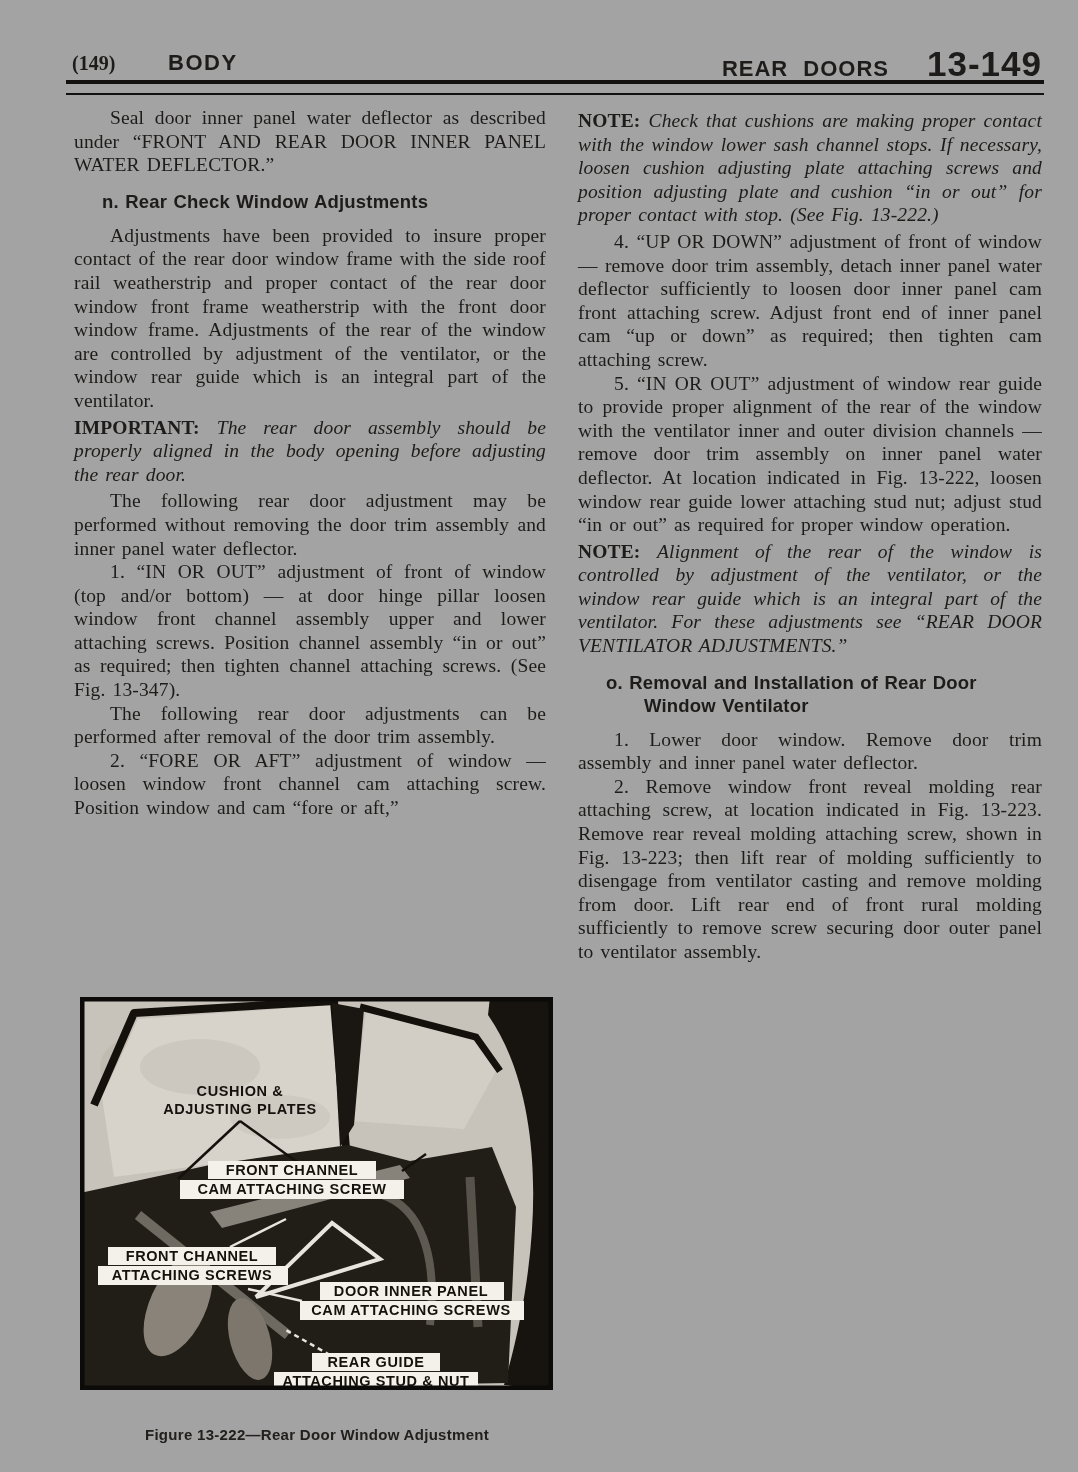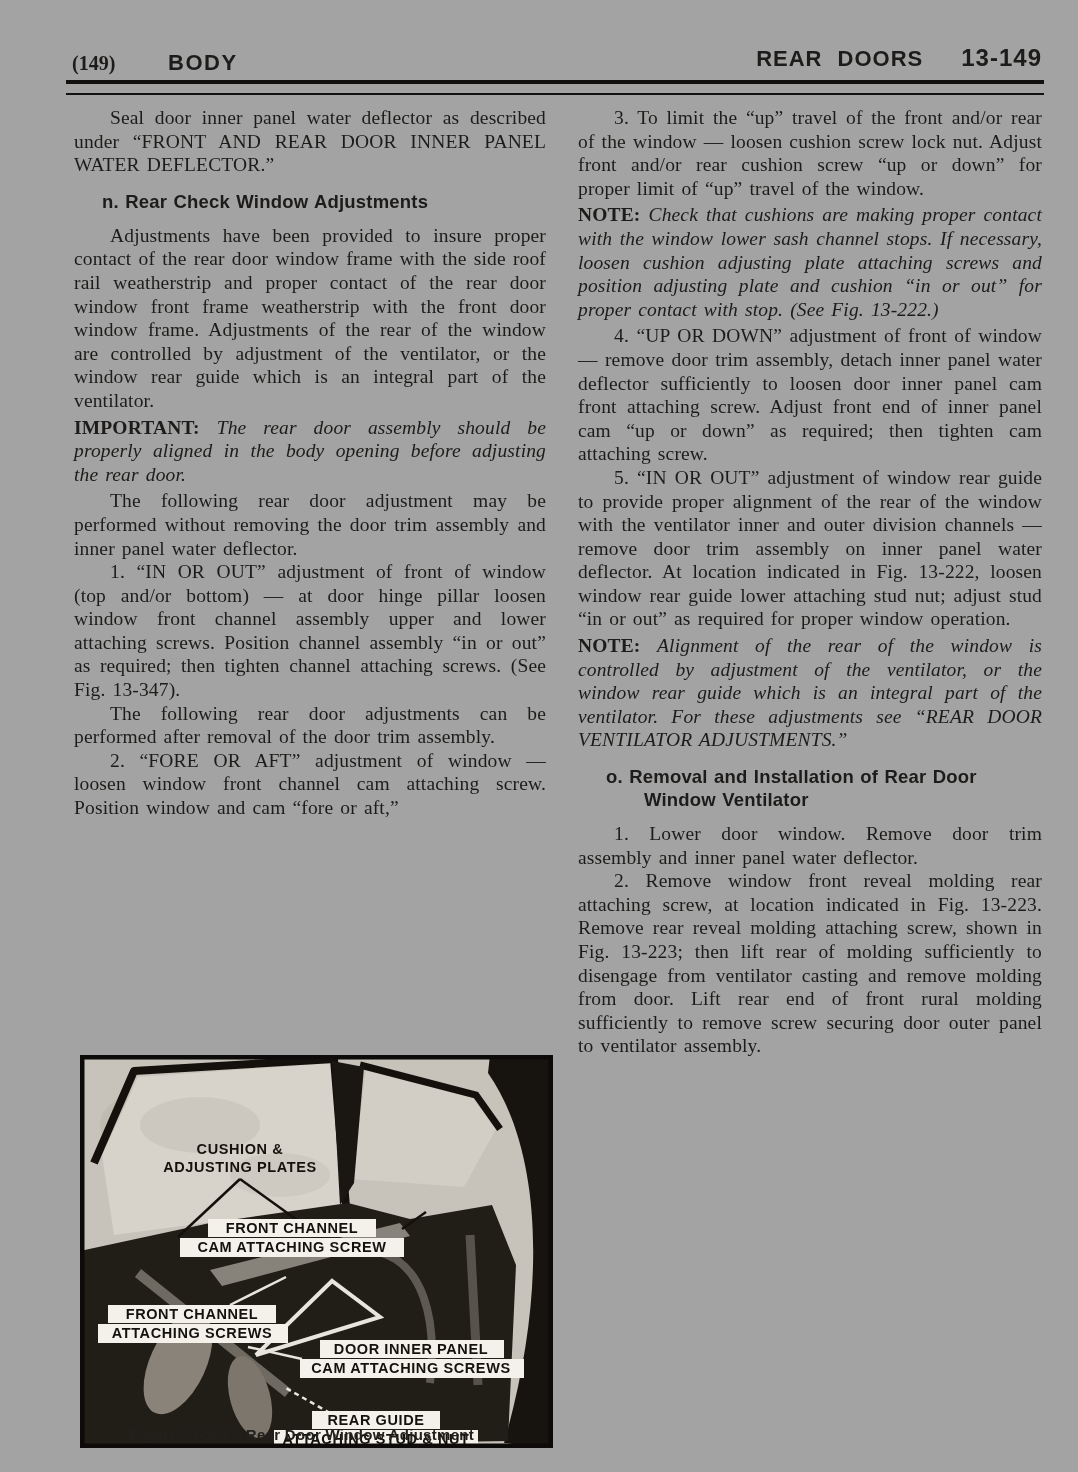--- a/index.html
+++ b/index.html
@@ -8,43 +8,43 @@
     background:#a3a3a3;color:#1d1c1a;overflow:hidden;
     font-family:"Liberation Serif", serif;
   }
   
   .hdr-left{position:absolute;left:72px;top:52px;font-size:20px;font-weight:bold;}
   .hdr-body{position:absolute;left:168px;top:50px;font-family:"Liberation Sans",sans-serif;
     font-size:22px;font-weight:bold;letter-spacing:1.5px;}
   .hdr-right{position:absolute;right:36px;top:44px;display:flex;align-items:baseline;gap:38px;}
   .hdr-sec{font-family:"Liberation Sans",sans-serif;font-size:22px;font-weight:bold;
     letter-spacing:1px;word-spacing:8px;}
-  .hdr-num{font-family:"Liberation Sans",sans-serif;font-size:24px;font-weight:bold;letter-spacing:1px;}
+  .hdr-num{font-family:"Liberation Sans",sans-serif;font-size:35px;font-weight:bold;letter-spacing:1px;}
   .hdr-rule{position:absolute;left:66px;top:80px;width:978px;height:9px;
     border-top:4px solid #121110;border-bottom:2px solid #121110;}
   
   .col{position:absolute;top:106px;font-size:19.5px;line-height:23.6px;
     word-spacing:2px;letter-spacing:0.15px;}
   .col-left{left:74px;width:472px;}
   .col-right{left:578px;width:464px;}
   .blk{margin:0;text-align:justify;}
   .blk.indent{text-indent:36px;}
   .blk.flush{text-indent:0;}
   .blk.note{margin:3px 0 3px 0;}
   .blk.note .ital{font-style:italic;}
   .blk .lead{font-weight:bold;font-style:normal;margin-top:48px;}
   .blk.heading{
     font-family:"Liberation Sans",sans-serif;font-weight:bold;font-size:18.5px;
     line-height:23px;text-align:left;margin:13px 0 11px 0;
     padding-left:66px;text-indent:-38px;letter-spacing:0.2px;word-spacing:1px;
   }
   
-  .figure{position:absolute;left:80px;top:1055px;width:397px;height:393px;}
+  .figure{position:absolute;left:80px;top:997px;width:397px;height:393px;}
   .fig-caption{
-    position:absolute;left:62px;top:1426px;width:480px;text-align:center;
+    position:absolute;left:77px;top:1426px;width:480px;text-align:center;
     font-family:"Liberation Sans",sans-serif;font-weight:bold;font-size:15px;
     letter-spacing:0.3px;color:#22201d;
   }
   svg .lbl{font-family:"Liberation Sans",sans-serif;font-weight:bold;
     font-size:14.5px;letter-spacing:0.6px;fill:#15120e;}
 </style>
 </head>
 <body>
 
 <div class="page">
@@ -61,21 +61,20 @@
       <p class="blk indent">Seal door inner panel water deflector as described under “FRONT AND REAR DOOR INNER PANEL WATER DEFLECTOR.”</p>
       <p class="blk heading">n. Rear Check Window Adjustments</p>
       <p class="blk indent">Adjustments have been provided to insure proper contact of the rear door window frame with the side roof rail weatherstrip and proper contact of the rear door window front frame weatherstrip with the front door window frame. Adjustments of the rear of the window are controlled by adjustment of the ventilator, or the window rear guide which is an integral part of the ventilator.</p>
       <p class="blk note"><span class="lead">IMPORTANT: </span><span class="ital">The rear door assembly should be properly aligned in the body opening before adjusting the rear door.</span></p>
       <p class="blk indent">The following rear door adjustment may be performed without removing the door trim assembly and inner panel water deflector.</p>
       <p class="blk indent">1. “IN OR OUT” adjustment of front of window (top and/or bottom) — at door hinge pillar loosen window front channel assembly upper and lower attaching screws. Position channel assembly “in or out” as required; then tighten channel attaching screws. (See Fig. 13-347).</p>
       <p class="blk indent">The following rear door adjustments can be performed after removal of the door trim assembly.</p>
       <p class="blk indent">2. “FORE OR AFT” adjustment of window — loosen window front channel cam attaching screw. Position window and cam “fore or aft,”</p>
     </div>
   <div class="col col-right" id="col-right">
-      <p class="blk indent">3. To limit the “up” travel of the front and/or rear of the window — loosen cushion screw lock nut. Adjust front and/or rear cushion screw “up or down” for proper limit of “up” travel of the window.</p>
       <p class="blk note"><span class="lead">NOTE: </span><span class="ital">Check that cushions are making proper contact with the window lower sash channel stops. If necessary, loosen cushion adjusting plate attaching screws and position adjusting plate and cushion “in or out” for proper contact with stop. (See Fig. 13-222.)</span></p>
       <p class="blk indent">4. “UP OR DOWN” adjustment of front of window — remove door trim assembly, detach inner panel water deflector sufficiently to loosen door inner panel cam front attaching screw. Adjust front end of inner panel cam “up or down” as required; then tighten cam attaching screw.</p>
       <p class="blk indent">5. “IN OR OUT” adjustment of window rear guide to provide proper alignment of the rear of the window with the ventilator inner and outer division channels — remove door trim assembly on inner panel water deflector. At location indicated in Fig. 13-222, loosen window rear guide lower attaching stud nut; adjust stud “in or out” as required for proper window operation.</p>
       <p class="blk note"><span class="lead">NOTE: </span><span class="ital">Alignment of the rear of the window is controlled by adjustment of the ventilator, or the window rear guide which is an integral part of the ventilator. For these adjustments see “REAR DOOR VENTILATOR ADJUSTMENTS.”</span></p>
       <p class="blk heading">o. Removal and Installation of Rear Door Window Ventilator</p>
       <p class="blk indent">1. Lower door window. Remove door trim assembly and inner panel water deflector.</p>
       <p class="blk indent">2. Remove window front reveal molding rear attaching screw, at location indicated in Fig. 13-223. Remove rear reveal molding attaching screw, shown in Fig. 13-223; then lift rear of molding sufficiently to disengage from ventilator casting and remove molding from door. Lift rear end of front rural molding sufficiently to remove screw securing door outer panel to ventilator assembly.</p>
     </div>
 
   <div class="figure">

